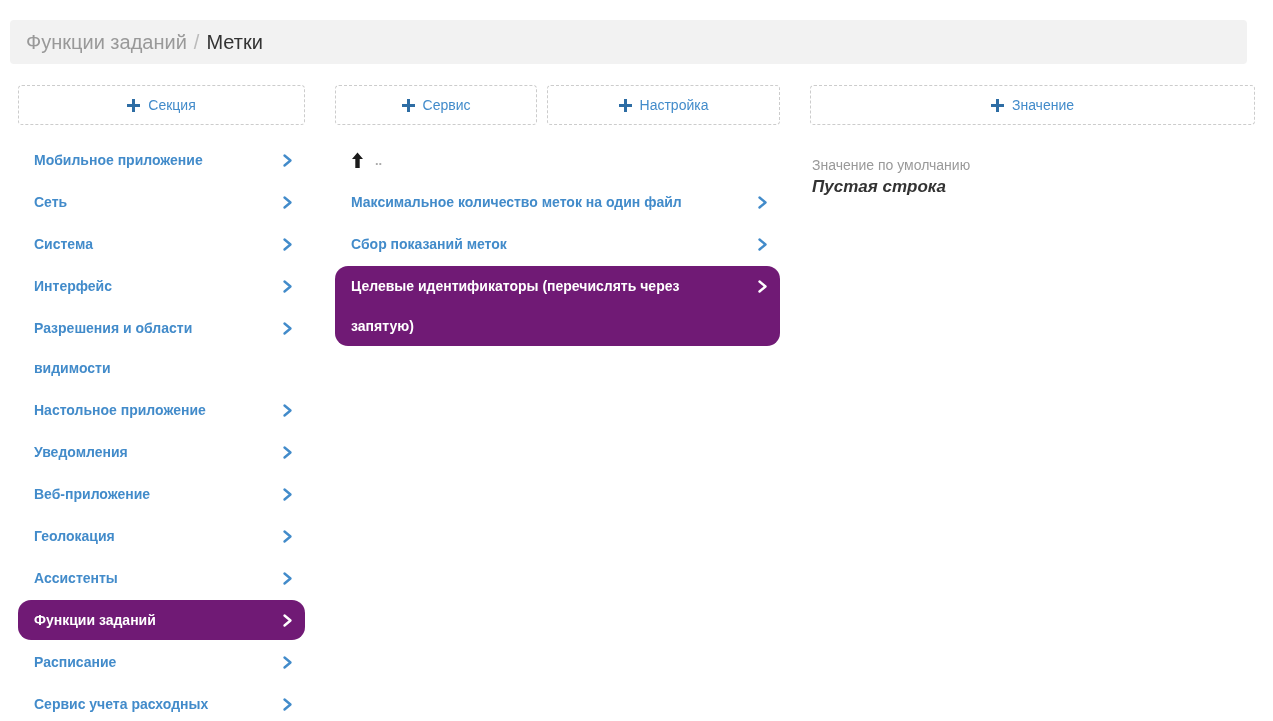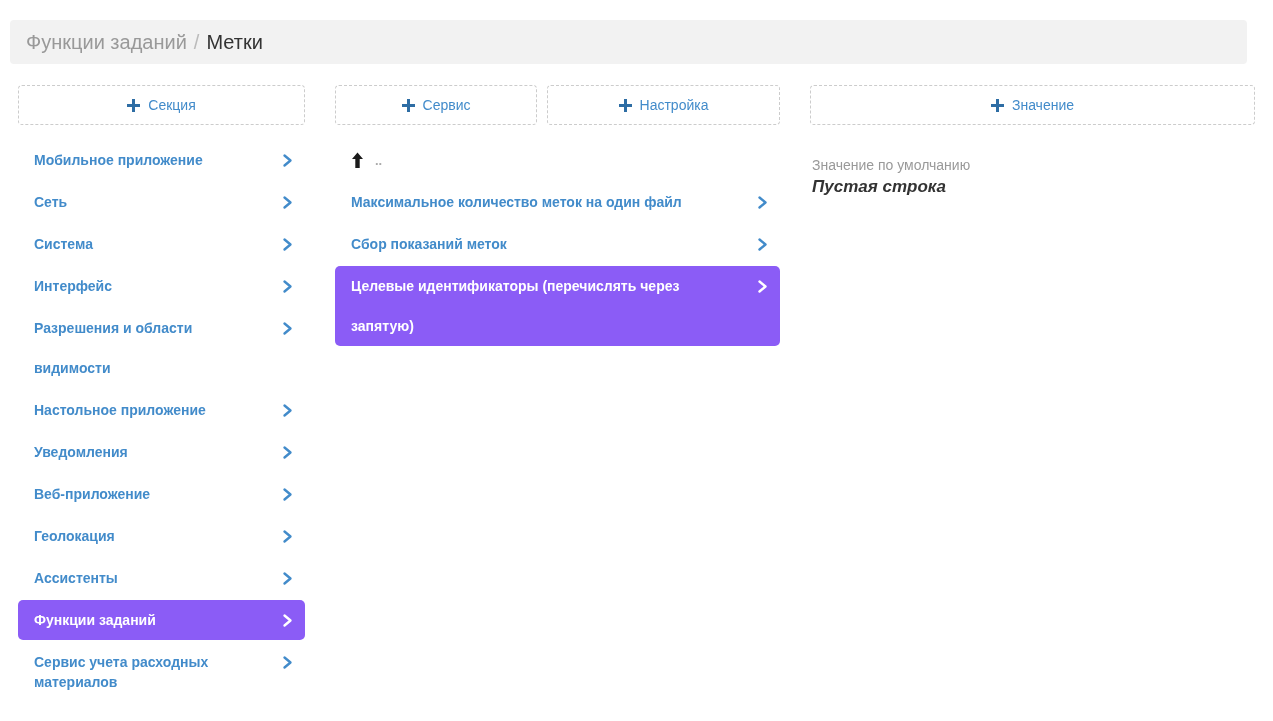--- a/index.html
+++ b/index.html
@@ -52,21 +52,21 @@
     min-height: 40px;
     line-height: 40px;
     margin-bottom: 2px;
     padding: 0 44px 0 16px;
     color: #428bca;
     font-size: 14px;
     border-radius: 5px;
     cursor: pointer;
   }
   .row .chev { position: absolute; right: 12px; top: 13px; }
-  .row.selected { background: #8b5cf6; color: #ffffff; }
+  .row.selected { background: #701a75; color: #ffffff; border-radius: 13px; }
   .row.multiline { line-height: 20px; padding-top: 10px; padding-bottom: 10px; }
   .row.multiline .chev { top: 13px; }
 
   .up-row {
     display: flex; align-items: center; gap: 11px;
     height: 40px; margin-bottom: 2px;
     padding: 0 16px;
     color: #aaaaaa;
     font-size: 13px;
     cursor: pointer;
@@ -121,20 +121,23 @@
         </svg></div>
     <div class="row"><span>Геолокация</span><svg class="chev" width="11" height="15" viewBox="0 0 11 15">
           <polyline points="2.5,2.5 8.5,7.5 2.5,12.5" fill="none" stroke="currentColor" stroke-width="2.4" stroke-linecap="round" stroke-linejoin="round"></polyline>
         </svg></div>
     <div class="row"><span>Ассистенты</span><svg class="chev" width="11" height="15" viewBox="0 0 11 15">
           <polyline points="2.5,2.5 8.5,7.5 2.5,12.5" fill="none" stroke="currentColor" stroke-width="2.4" stroke-linecap="round" stroke-linejoin="round"></polyline>
         </svg></div>
     <div class="row selected"><span>Функции заданий</span><svg class="chev" width="11" height="15" viewBox="0 0 11 15">
           <polyline points="2.5,2.5 8.5,7.5 2.5,12.5" fill="none" stroke="currentColor" stroke-width="2.4" stroke-linecap="round" stroke-linejoin="round"></polyline>
         </svg></div>
+    <div class="row"><span>Расписание</span><svg class="chev" width="11" height="15" viewBox="0 0 11 15">
+          <polyline points="2.5,2.5 8.5,7.5 2.5,12.5" fill="none" stroke="currentColor" stroke-width="2.4" stroke-linecap="round" stroke-linejoin="round"></polyline>
+        </svg></div>
     <div class="row multiline"><span>Сервис учета расходных материалов</span><svg class="chev" width="11" height="15" viewBox="0 0 11 15">
           <polyline points="2.5,2.5 8.5,7.5 2.5,12.5" fill="none" stroke="currentColor" stroke-width="2.4" stroke-linecap="round" stroke-linejoin="round"></polyline>
         </svg></div>
   </div>
 </div>
 
 <div class="col col2">
   <div class="btn-row">
     <button class="add-btn folder">
       <svg class="plus" width="13" height="13" viewBox="0 0 13 13">

